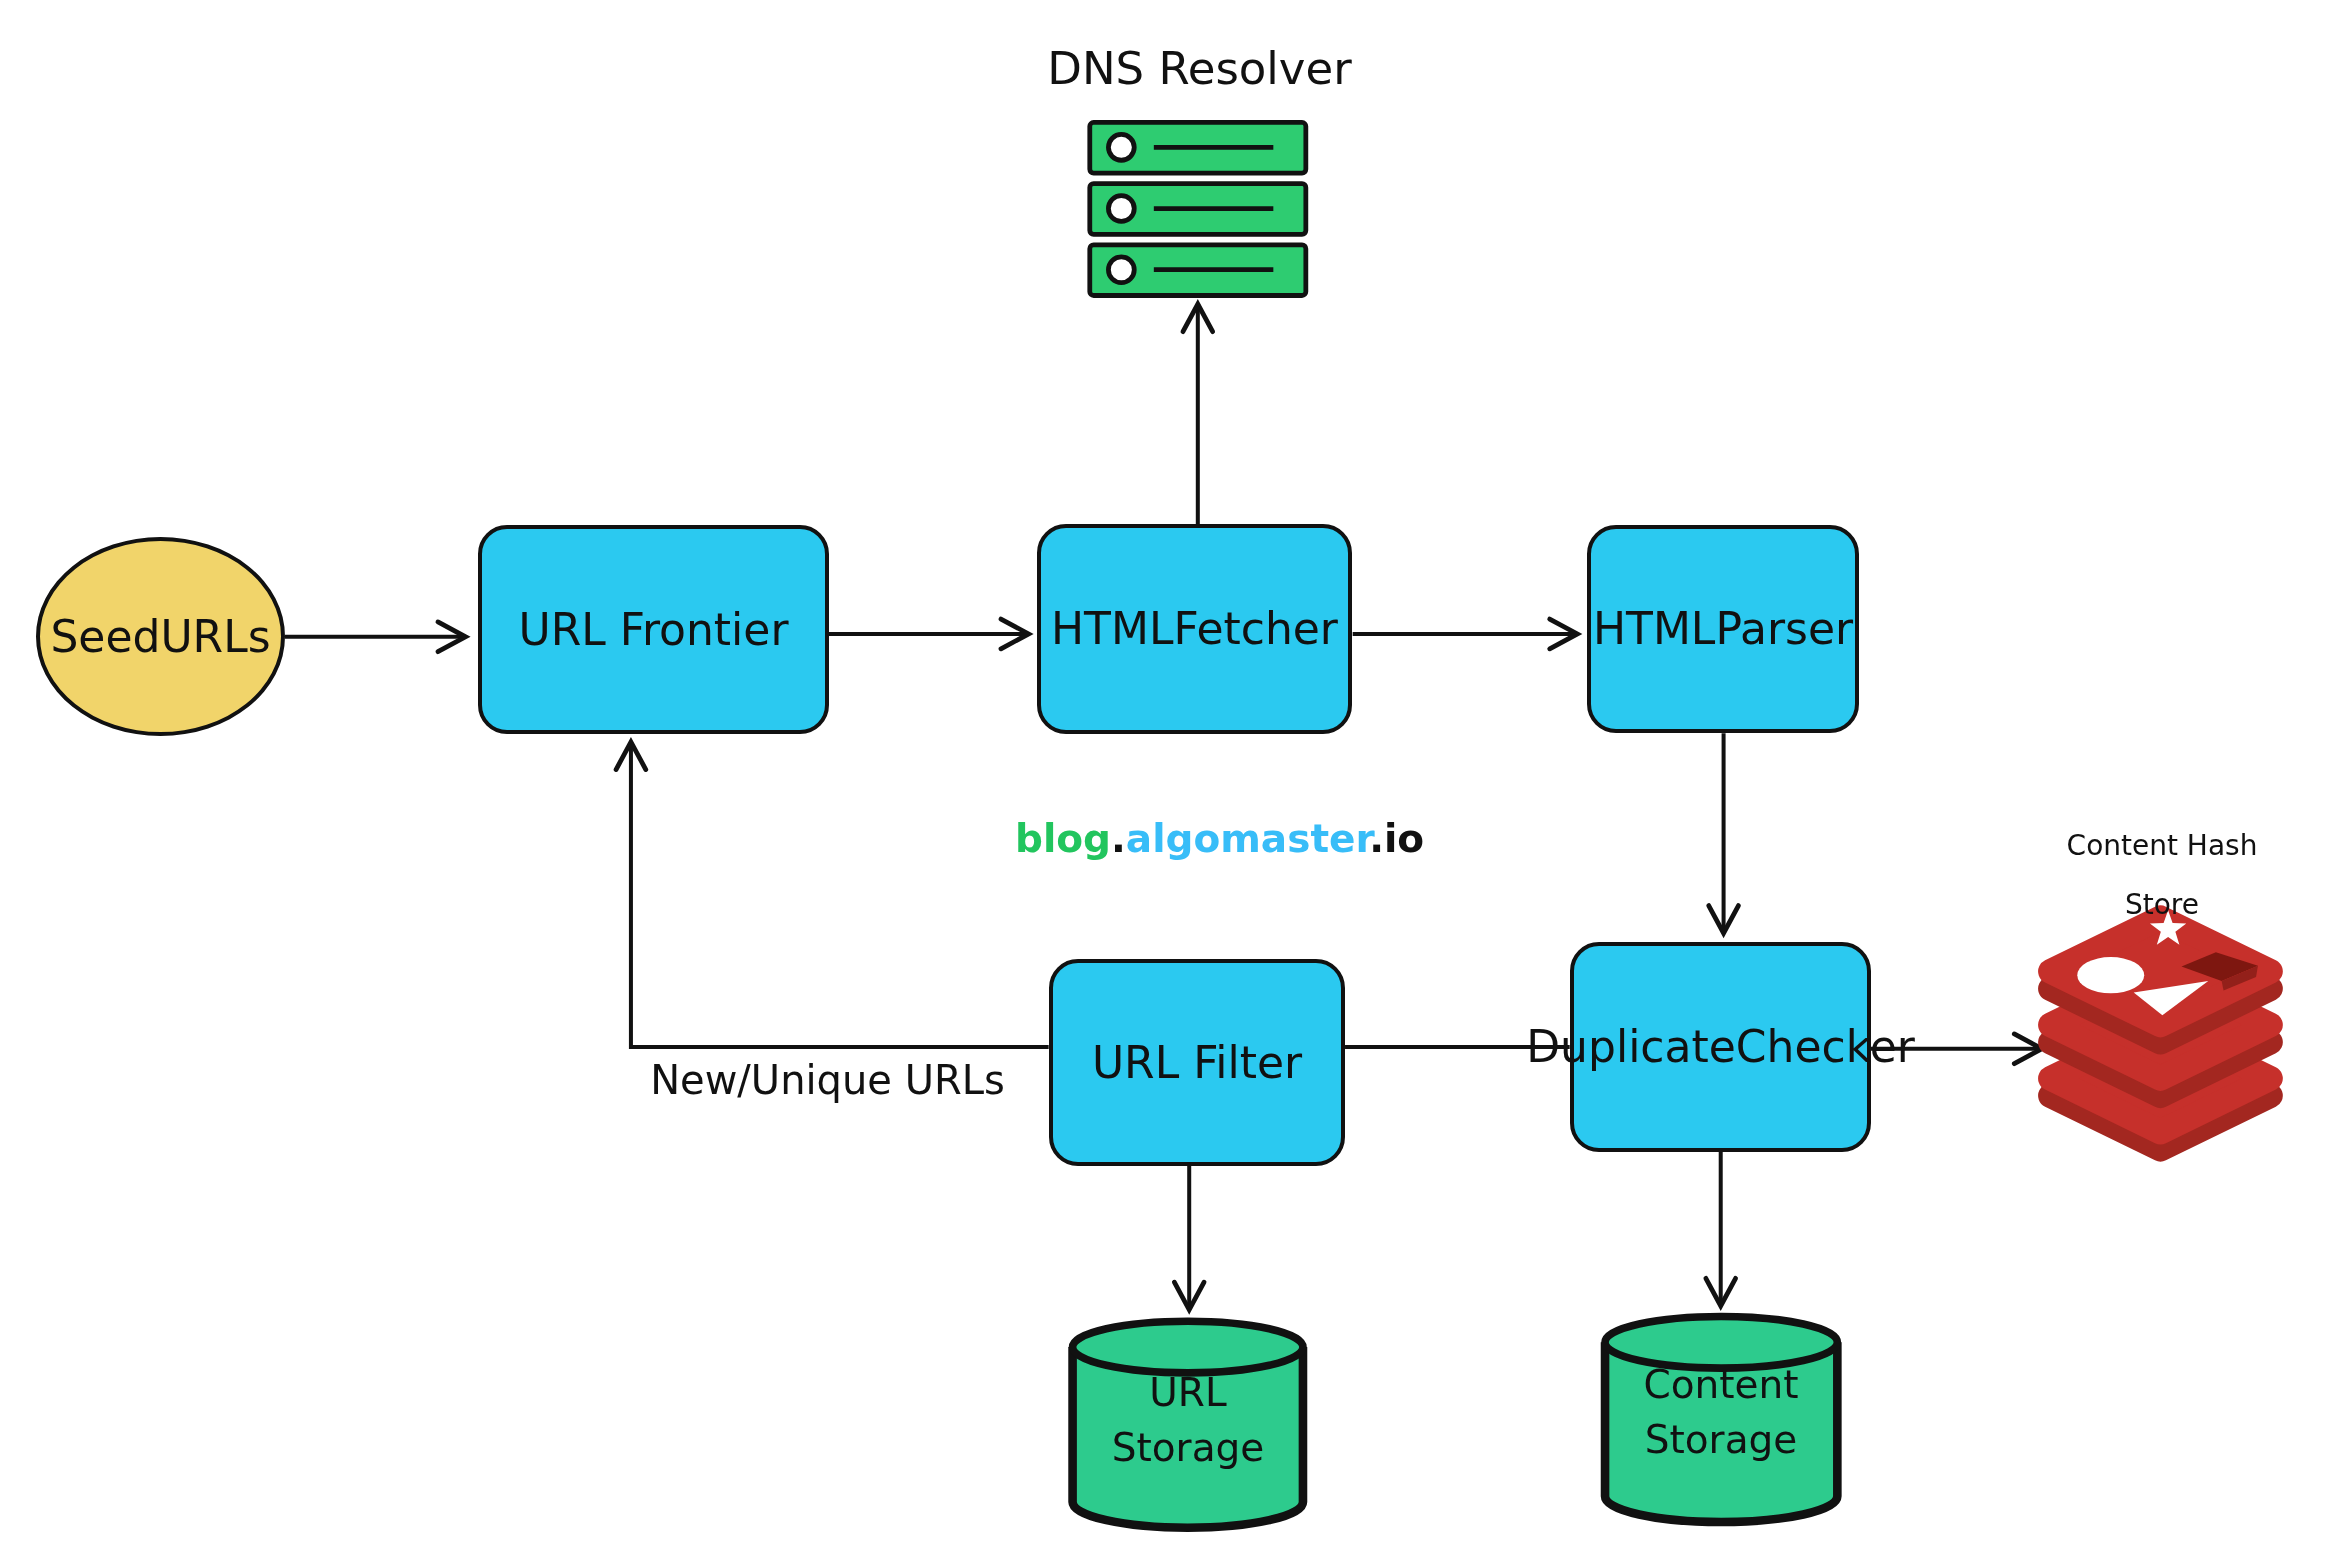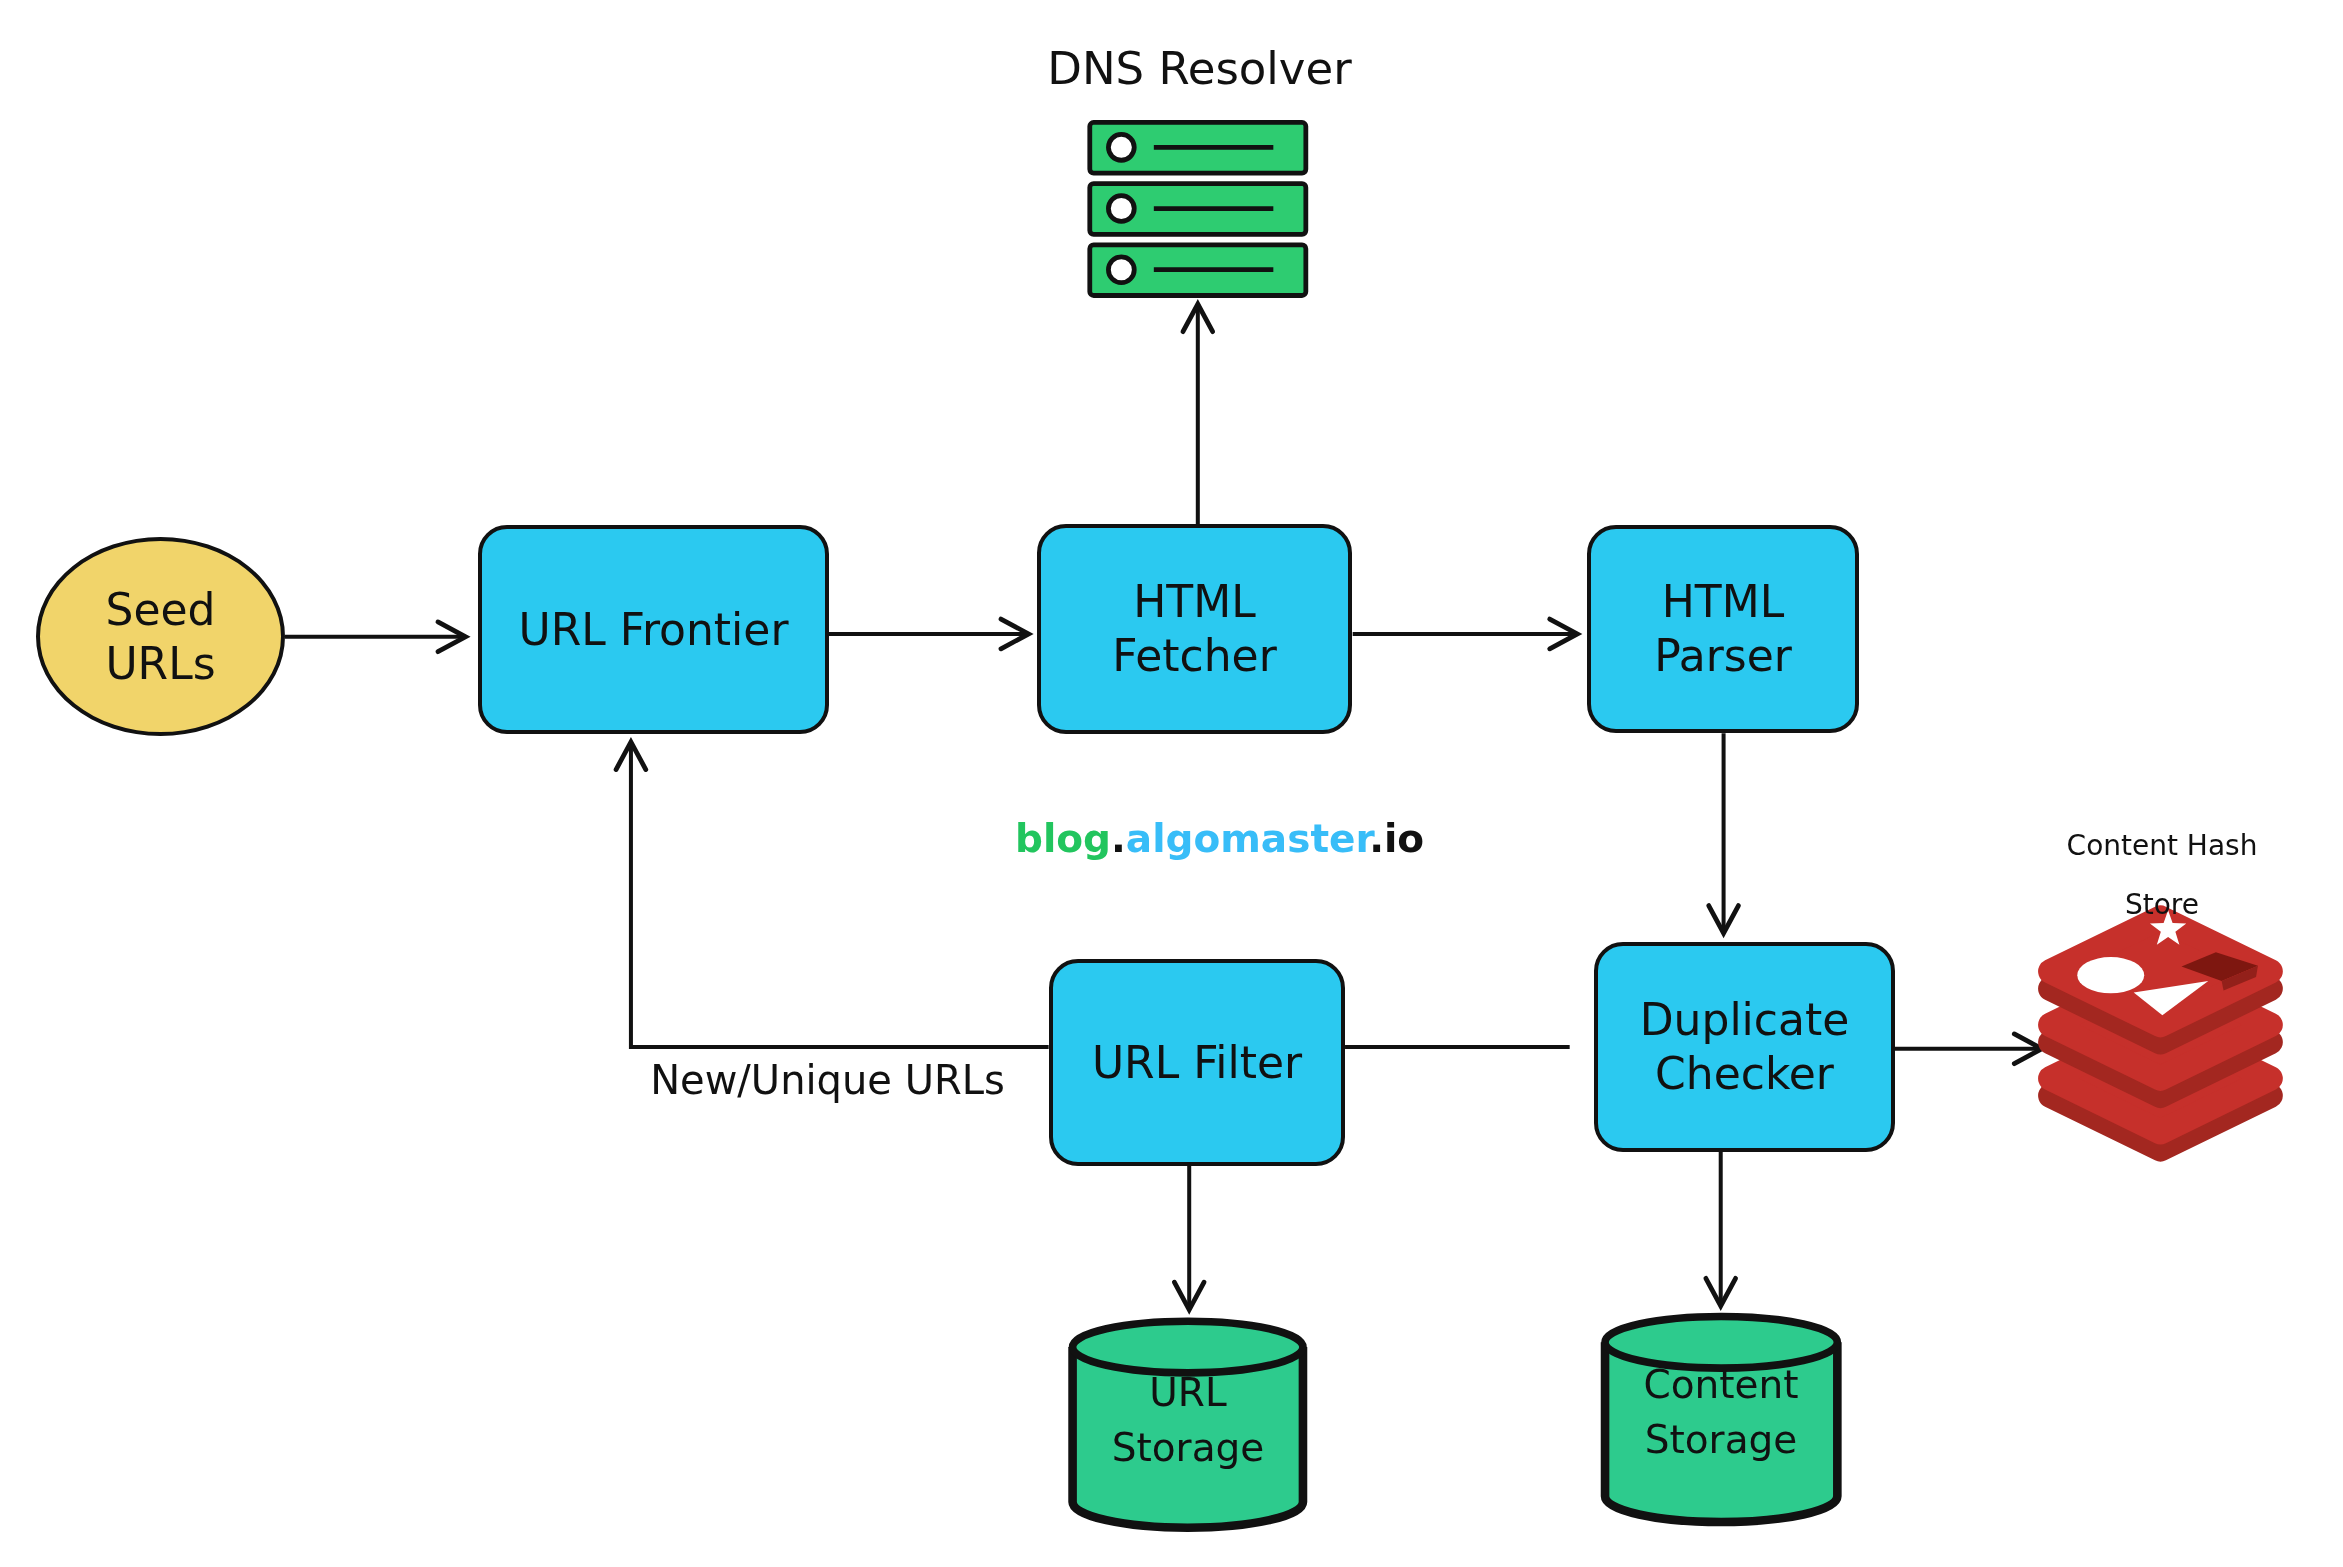--- a/index.html
+++ b/index.html
@@ -10,21 +10,21 @@
   }
   html,body{margin:0;padding:0;background:#fff;}
   .canvas{
     position:relative; width:2344px; height:1568px; background:#fff; overflow:hidden;
     font-family:"DejaVu Sans","Liberation Sans",sans-serif; color:var(--text-black);
   }
   svg.overlay{position:absolute;left:0;top:0;width:2344px;height:1568px;}
   .node{
     position:absolute; box-sizing:border-box;
     background:var(--node-cyan); border:4.8px solid var(--stroke-black); border-radius:29px;
-    display:flex; flex-direction:column; align-items:center; justify-content:center;
+    display:flex; align-items:center; justify-content:center;
     font-size:44px; line-height:54px; text-align:center; color:var(--text-black);
   }
   .node.ellipse{background:var(--node-yellow); border-radius:50%;}
   .lbl{position:absolute; text-align:center; color:var(--text-black);}
   .lbl-dns{left:989px; top:42px; width:421px; font-size:45px;}
   .lbl-chs{left:1990px; top:816px; width:344px; font-size:28px; line-height:59px;}
   .lbl-edge{left:617px; top:1057px; width:421px; font-size:40px;}
   .lbl-cyl{font-size:39px; line-height:55px;}
   .watermark{
     position:absolute; left:1015px; top:816px; width:382px; text-align:center;
@@ -121,21 +121,21 @@
 
   <div class="node" style="left:1587px;top:525px;width:272px;height:208px;">
     <div>HTML</div>
     <div>Parser</div>
   </div>
 
   <div class="node" style="left:1049px;top:943px;width:296px;height:207px;margin-top:16px;">
     <div>URL Filter</div>
   </div>
 
-  <div class="node" style="left:1570px;top:942px;width:301px;height:210px;margin-left:24px;">
+  <div class="node" style="left:1570px;top:942px;width:301px;height:210px;">
     <div>Duplicate</div>
     <div>Checker</div>
   </div>
 
   <div class="lbl lbl-dns">DNS Resolver</div>
 
   <div class="lbl lbl-chs">
     <div>Content Hash</div>
     <div>Store</div>
   </div>

